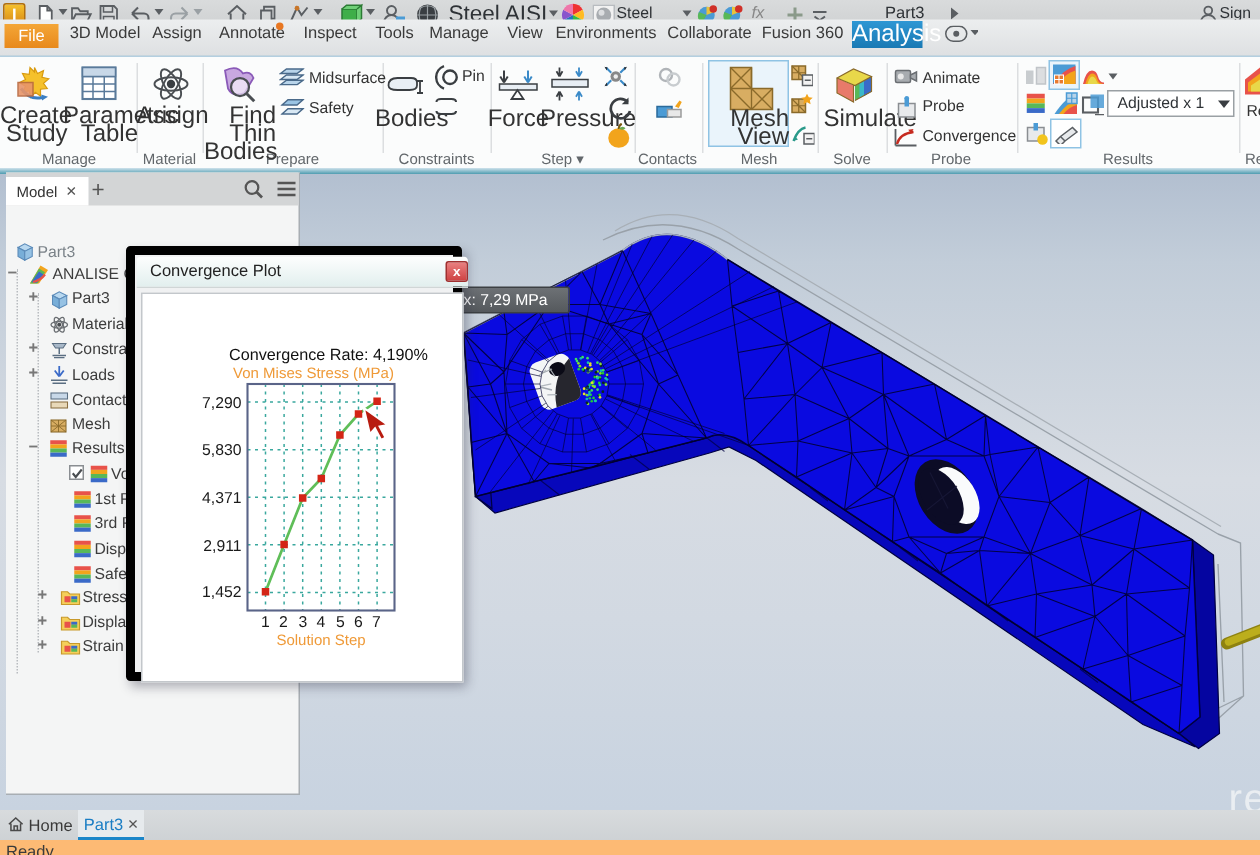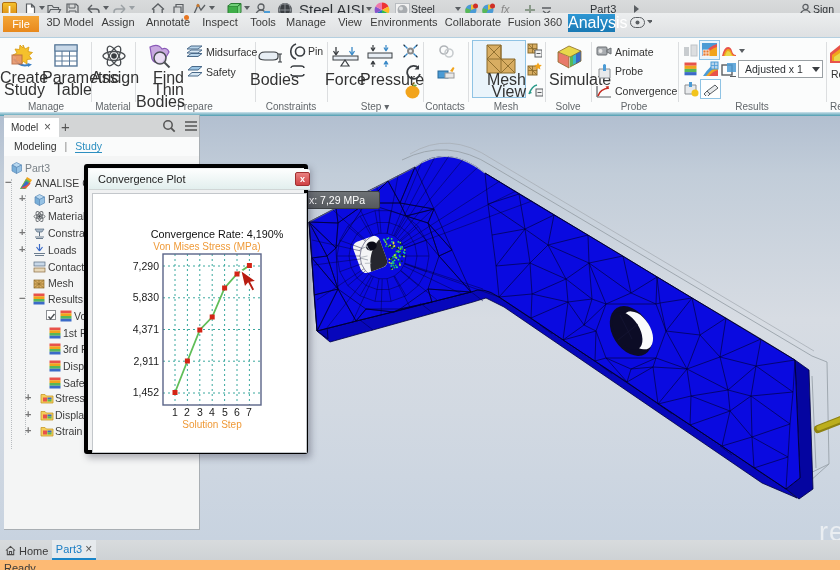--- a/index.html
+++ b/index.html
@@ -17,21 +17,21 @@
 #tealline{left:0;top:112px;width:840px;height:4px;background:linear-gradient(#cfe2ec,#4e9cb0);}
 #viewport{left:0;top:115px;width:840px;height:425px;background:linear-gradient(#b2bfd0 0%,#c2cdd9 14%,#d7dce3 48%,#d2d9e2 70%,#c8d3e0 100%);overflow:hidden;}
 #watermark{right:-5px;top:402px;font-size:27px;color:#eef1f4;opacity:.9;letter-spacing:1px;}
 #panel{left:4px;top:115px;width:196px;height:415px;background:#f4f5f5;border-right:1px solid #a8aeb3;border-bottom:1px solid #a8aeb3;}
 #paneltabs{left:0;top:0;width:195px;height:22px;background:#d3d5d6;}
 #modeltab{left:0px;top:3px;width:55px;height:19px;background:#fff;font-size:10px;color:#333;line-height:19px;padding-left:7px;}
 #modestrip{left:0;top:22px;width:195px;height:19px;background:#fafbfb;font-size:10.5px;line-height:19px;}
 #tree{left:0;top:44px;width:195px;height:370px;font-size:10.5px;color:#3c3c3c;}
 .trow{position:absolute;height:16px;line-height:16px;white-space:nowrap;}
 .texp{position:absolute;width:9px;height:9px;font-size:11px;line-height:8px;color:#777;font-weight:bold;}
-#dialog{left:84px;top:164px;width:224px;height:290px;background:#f0f1f2;border:4px solid #000000;border-radius:3px;box-shadow:3px 4px 7px rgba(40,40,60,.35);}
+#dialog{left:84px;top:164px;width:224px;height:290px;background:#f0f1f2;border:6px solid #000000;border-radius:3px;box-shadow:3px 4px 7px rgba(40,40,60,.35);}
 #dlgtitle{left:1px;top:1px;width:221px;height:21px;background:linear-gradient(#fdfefe,#e2efee);border-bottom:1px solid #d0d6d6;border-radius:3px 3px 0 0;font-size:11px;color:#222;line-height:21px;padding-left:9px;}
 #dlgx{left:207px;top:4px;width:15px;height:14px;background:linear-gradient(#e98080,#cf4343);border:1px solid #a03030;border-radius:2px;color:#fff;font-size:9px;line-height:13px;text-align:center;font-weight:bold;}
 #dlginner{left:4px;top:25px;width:215px;height:260px;background:#fff;border:1px solid #c3c7cb;}
 #taskbar{left:0;top:540px;width:840px;height:20px;background:linear-gradient(#d8dbdd,#ced2d5);}
 #hometab{left:5px;top:2px;height:18px;font-size:11px;color:#3a3a3a;line-height:18px;}
 #parttab{left:52px;top:0px;width:44px;height:20px;background:#e6eaed;border-bottom:2px solid #1a85c8;font-size:11px;color:#1a7dc4;line-height:18px;text-align:center;}
 #statusbar{left:0;top:560px;width:840px;height:10px;background:#fdba74;font-size:11px;color:#3a3a3a;}
 </style>
 </head>
 <body>
@@ -518,25 +518,20 @@
     <div class="abs" id="modeltab">Model <span style="color:#555;margin-left:3px;font-size:12px;">×</span></div>
     <div class="abs" style="left:57px;top:3px;font-size:15px;color:#555;">+</div>
     <svg class="abs" style="left:158px;top:4px" width="14" height="14" viewBox="0 0 14 14">
         <circle cx="6" cy="6" r="4.2" fill="none" stroke="#555" stroke-width="1.5"></circle>
         <path d="M9.2,9.2 l3.5,3.5" stroke="#555" stroke-width="1.8"></path>
       </svg>
     <svg class="abs" style="left:180px;top:5px" width="14" height="12" viewBox="0 0 14 12">
         <path d="M1,2 h12 M1,6 h12 M1,10 h12" stroke="#555" stroke-width="1.6"></path>
       </svg>
   </div>
-  <div class="abs" id="modestrip">
-    <span style="color:#333;margin-left:10px;">Modeling</span>
-    <span style="color:#888;margin-left:5px;">|</span>
-    <span style="color:#2d8fc0;margin-left:5px;border-bottom:1px solid #2d8fc0;">Study</span>
-  </div>
   <div class="abs" id="tree">
       <div style="position:absolute;left:7px;top:20px;width:1px;height:270px;border-left:1px dotted #b8bcc0;"></div>
       <div style="position:absolute;left:21px;top:36px;width:1px;height:240px;border-left:1px dotted #b8bcc0;"></div>
       <svg style="position:absolute;left:6px;top:2px" width="13" height="13" viewBox="0 0 13 13">
         <path d="M2,4 l4.5,-2.5 5,2.5 -4.5,2.5 z" fill="#b8d8f0" stroke="#5a8ab8" stroke-width="0.7"></path>
         <path d="M2,4 v6 l4.5,2.5 v-6 z" fill="#78aed8" stroke="#5a8ab8" stroke-width="0.7"></path>
         <path d="M11.5,4 v6 l-5,2.5 v-6 z" fill="#96c2e4" stroke="#5a8ab8" stroke-width="0.7"></path>
       </svg>
       <div class="trow" style="left:21px;top:1px;color:#7a8288;">Part3</div>
       <div class="texp" style="left:1px;top:19px;">−</div>

